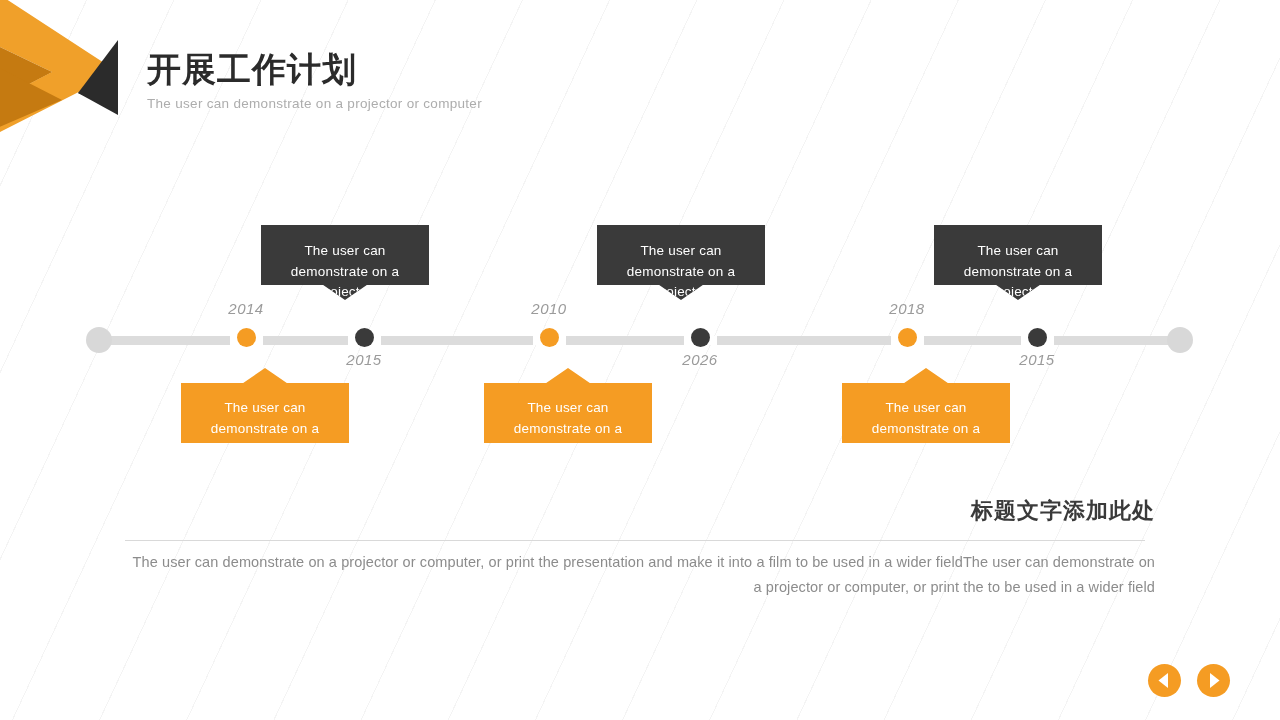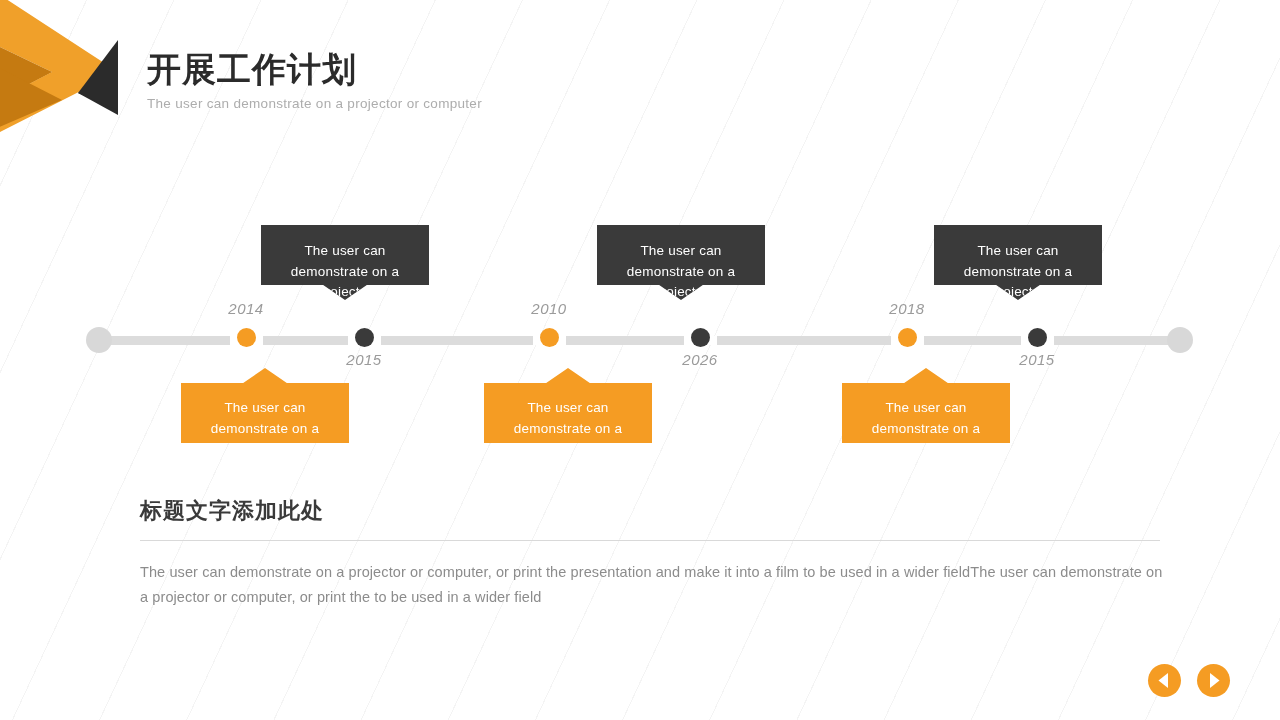--- a/index.html
+++ b/index.html
@@ -87,30 +87,30 @@
     padding-top:16px;
   }
   
   .bubble.down{
     top:148px; height:75px; left:-65px;
     clip-path:polygon(0 20%, 37% 20%, 50% 0, 63% 20%, 100% 20%, 100% 100%, 0 100%);
     padding-top:30px;
   }
 
   
-  #bottom{ position:absolute; left:140px; top:496px; width:1030px; }
+  #bottom{ position:absolute; left:125px; top:496px; width:1030px;text-align:right; }
   #section-heading{
     font-family:"DejaVu Sans", sans-serif;
     font-size:22px; font-weight:bold; color:#3a3a3a; letter-spacing:1px;
   }
   #divider{
     margin-top:14px; width:1020px; height:1px; background:#d9d9d9;
   }
   #body-copy{
-    margin-top:19px; width:1030px;
+    margin-top:9px; width:1030px;
     font-size:14.5px; line-height:1.72; color:#8c8c8c; letter-spacing:.1px;
   }
 
   
   .navbtn{
     position:absolute; top:664px; width:33px; height:33px;
     border-radius:50%; background:#f59c23; cursor:pointer;
   }
   #nav-prev{ left:1148px; }
   #nav-next{ left:1197px; }

